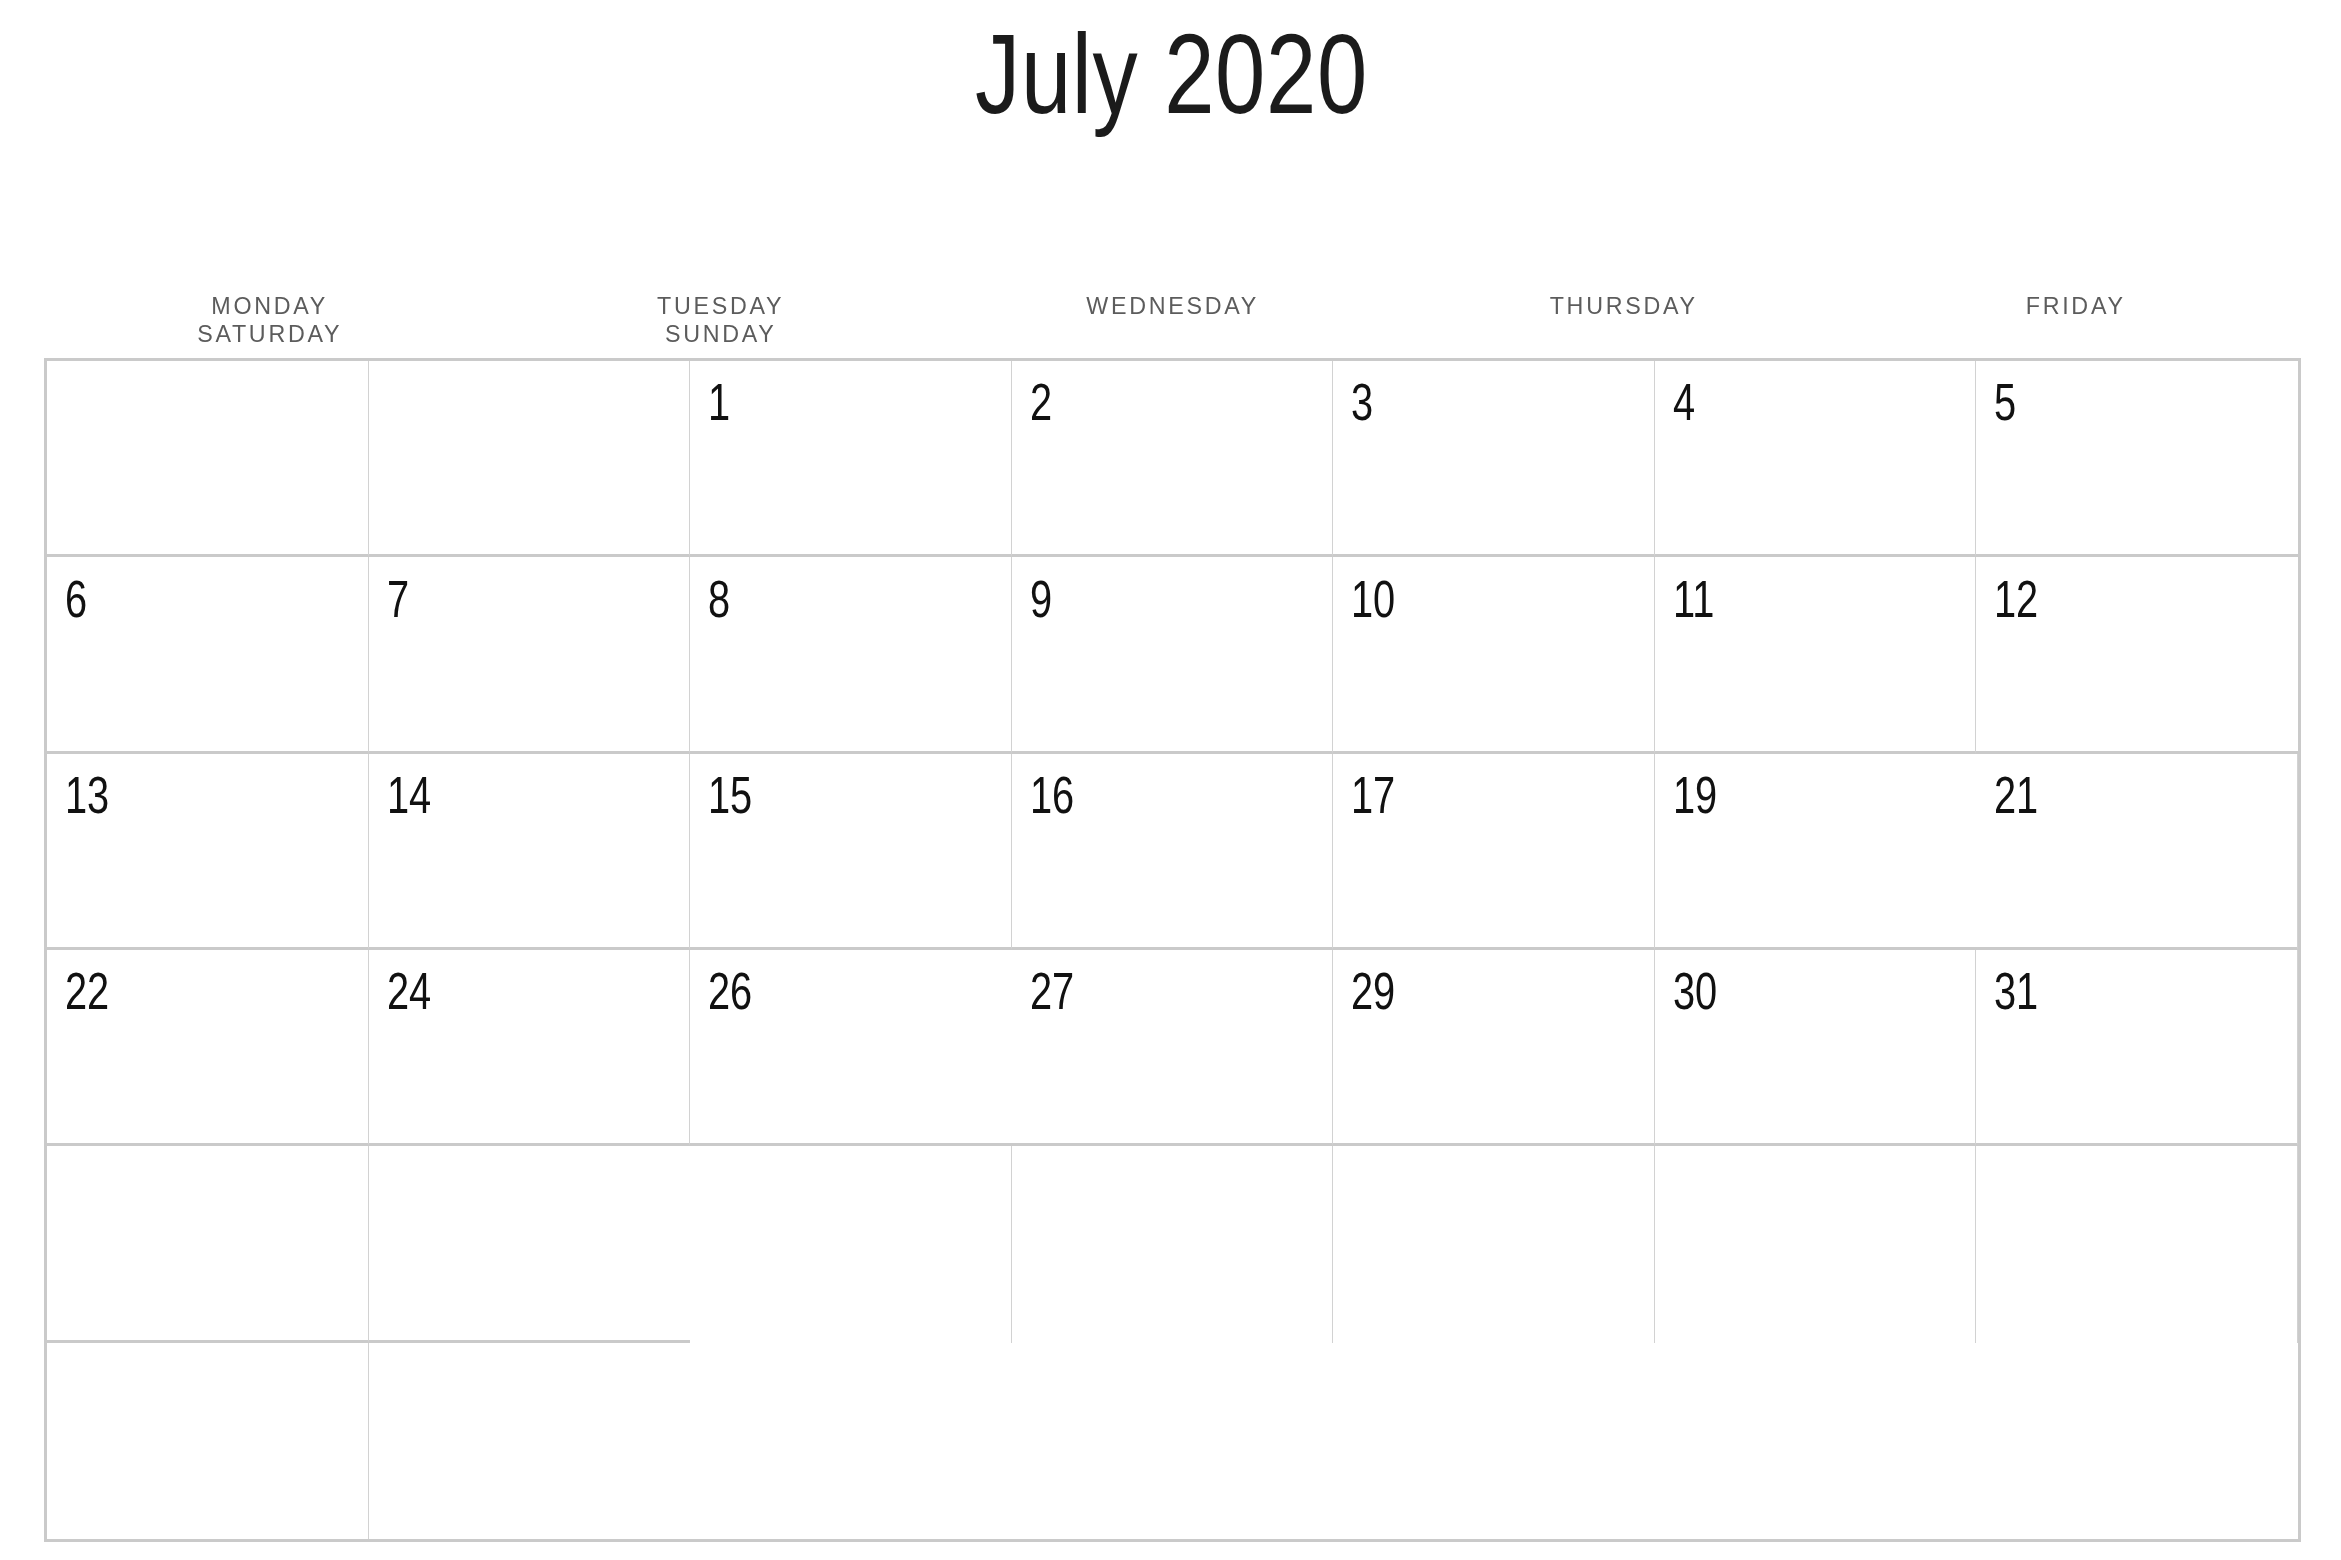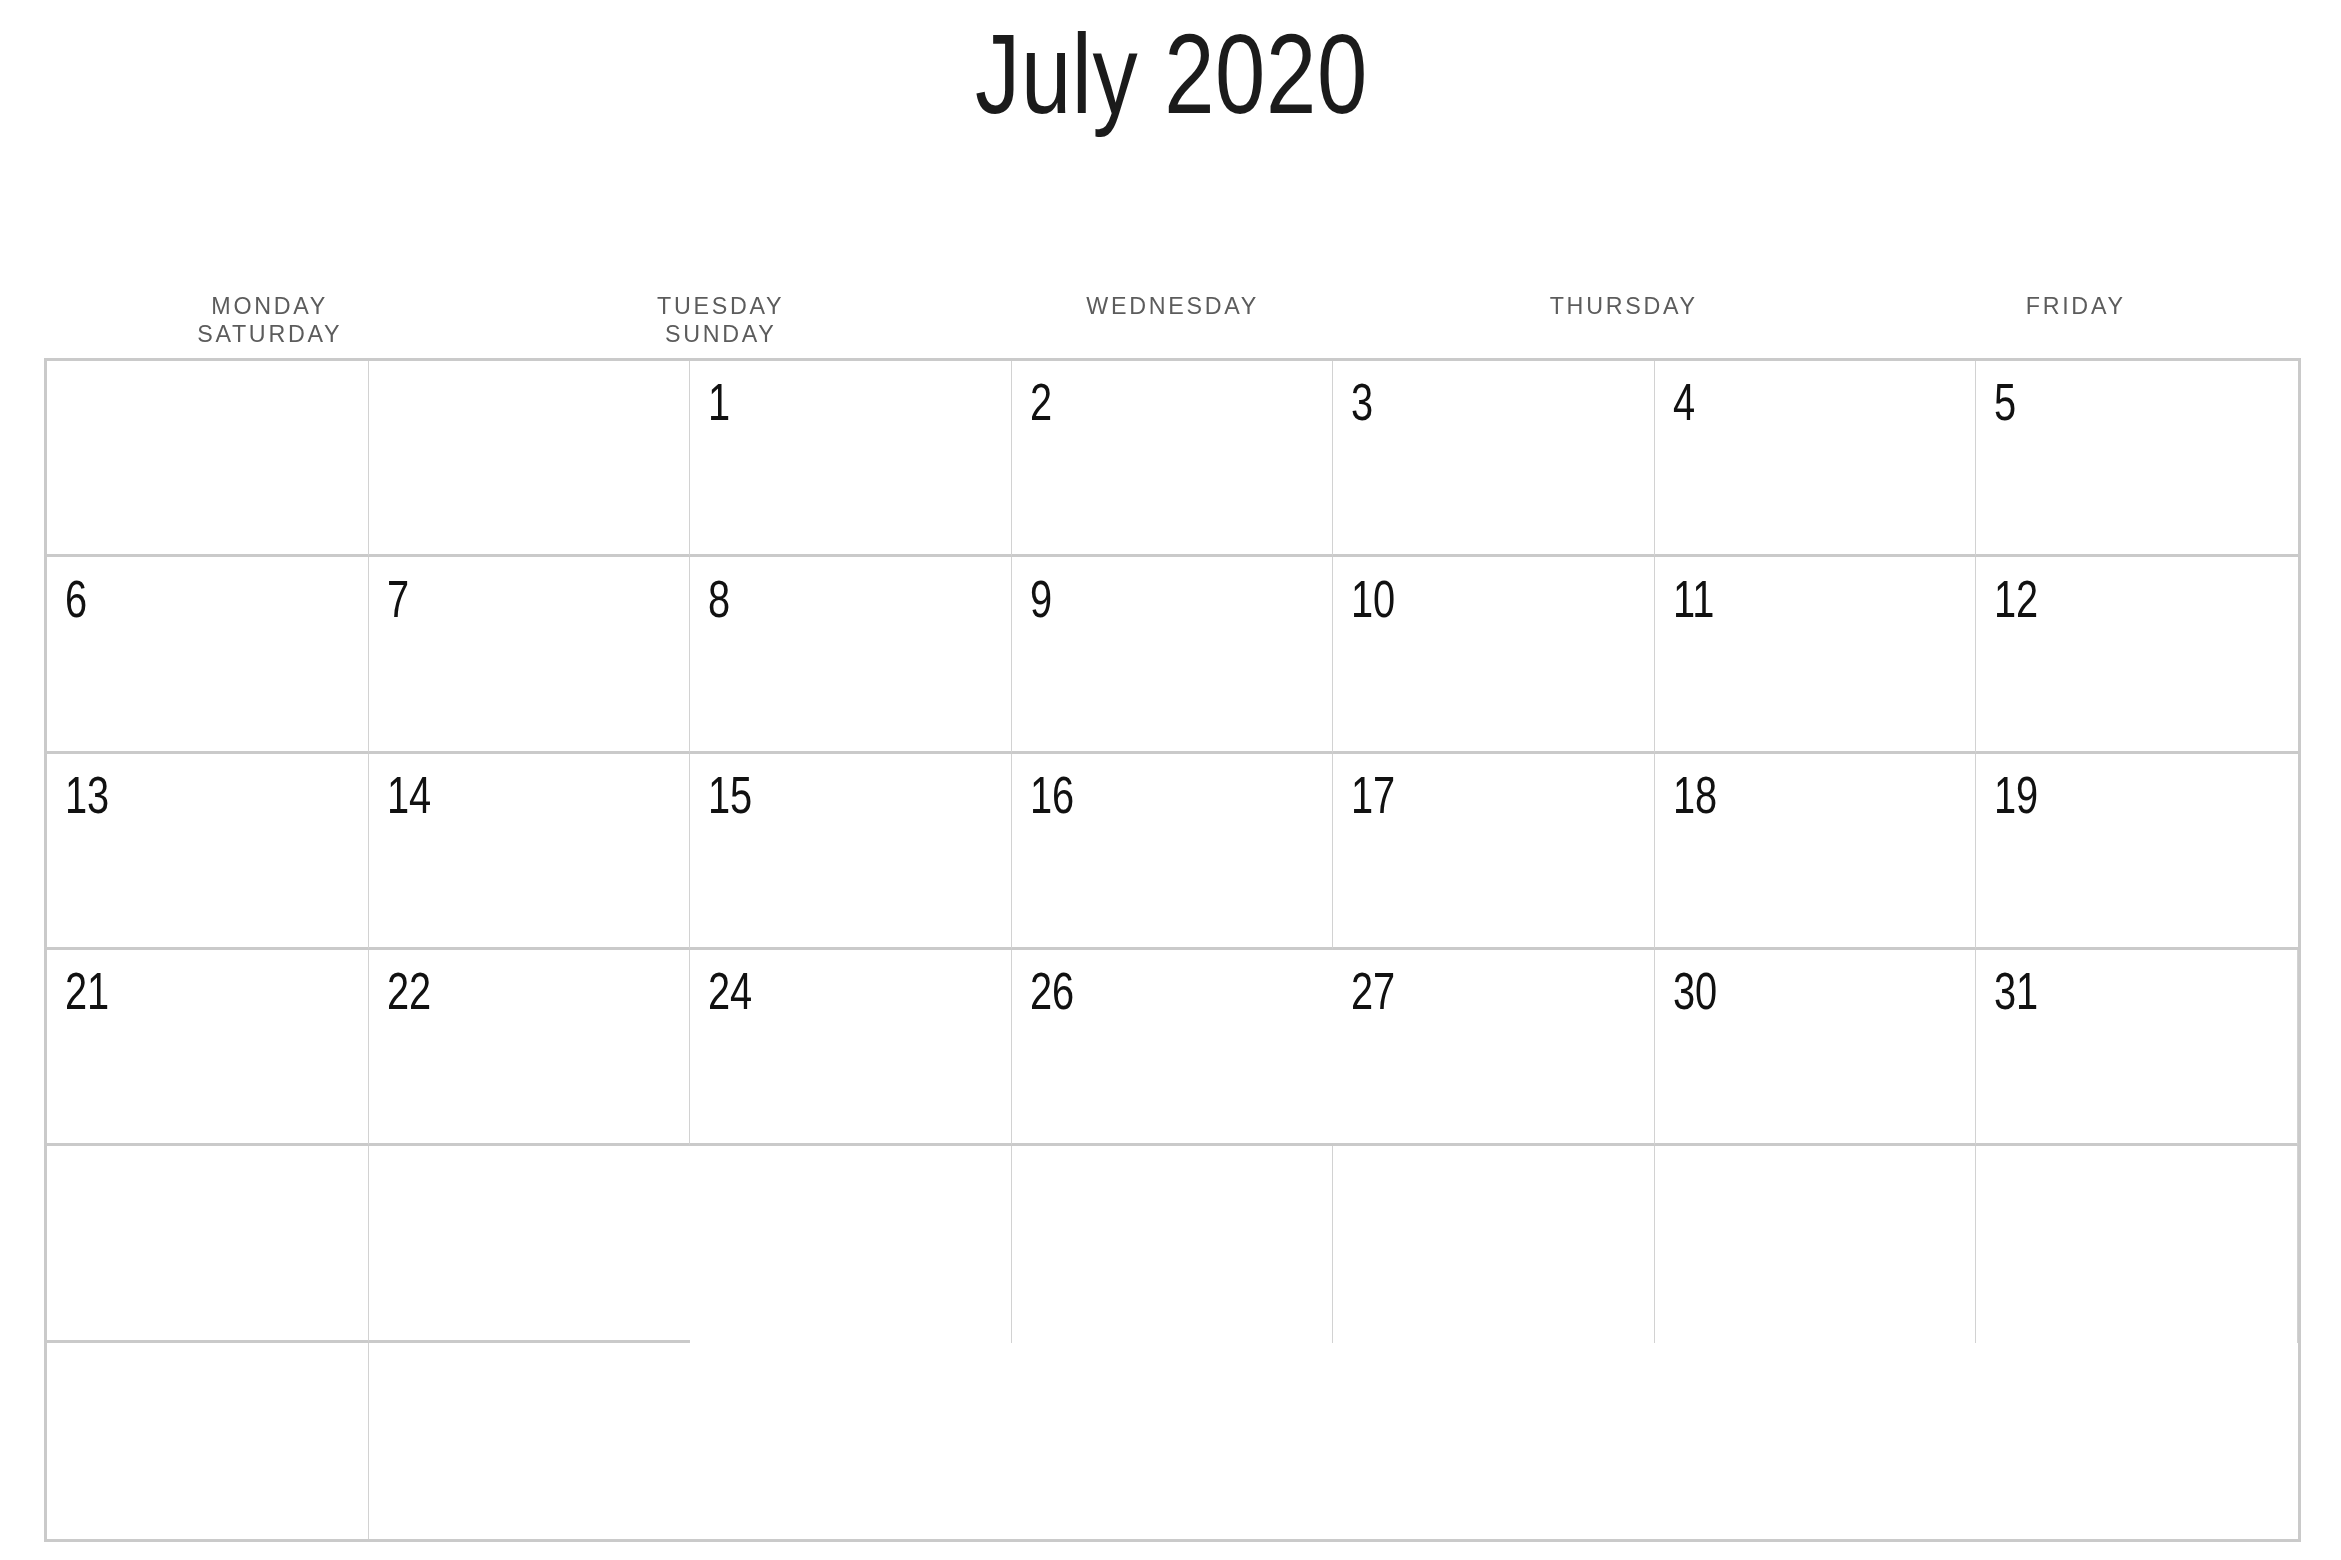--- a/index.html
+++ b/index.html
@@ -199,42 +199,42 @@
       </div>
     <div class="day-cell">
         <span class="day-number">15</span>
       </div>
     <div class="day-cell">
         <span class="day-number">16</span>
       </div>
     <div class="day-cell">
         <span class="day-number">17</span>
       </div>
-    <div class="day-cell">
-        <span class="day-number">18</span>
-      </div>
     <div class="day-cell col-last">
         <span class="day-number">19</span>
       </div>
 
     <div class="day-cell">
         <span class="day-number">21</span>
       </div>
     <div class="day-cell">
         <span class="day-number">22</span>
       </div>
     <div class="day-cell">
         <span class="day-number">24</span>
       </div>
     <div class="day-cell col-last">
         <span class="day-number">26</span>
       </div>
 
     <div class="day-cell">
         <span class="day-number">27</span>
+      </div>
+    <div class="day-cell">
+        <span class="day-number">29</span>
       </div>
     <div class="day-cell">
         <span class="day-number">30</span>
       </div>
     <div class="day-cell">
         <span class="day-number">31</span>
       </div>
     <div class="day-cell"></div>
     <div class="day-cell col-last"></div>
 

